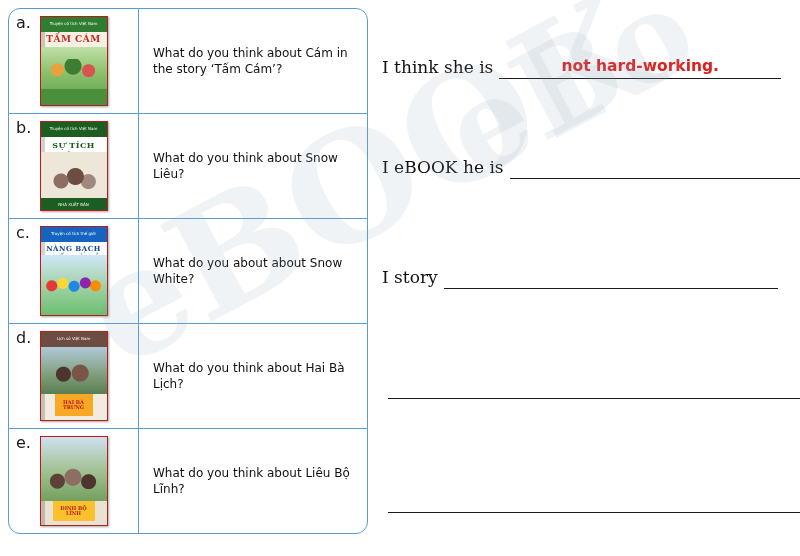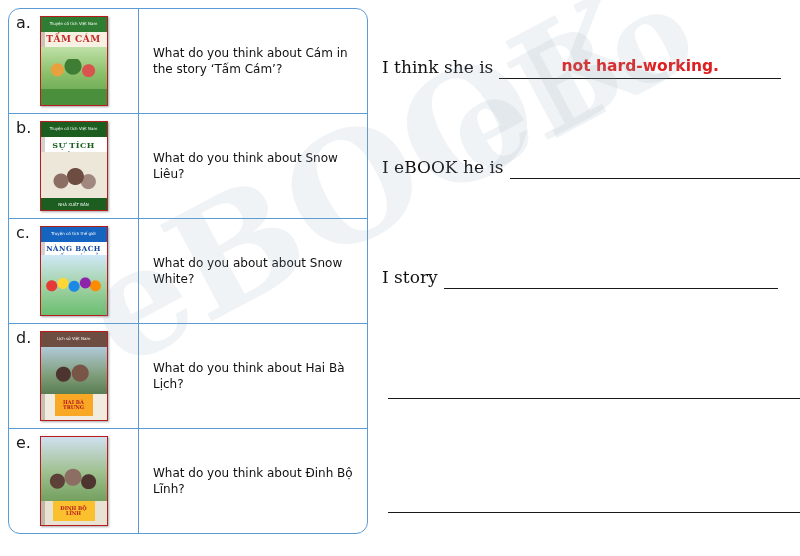--- a/index.html
+++ b/index.html
@@ -417,21 +417,21 @@
   <div class="row">
     <div class="cell-left">
       <span class="item-letter">e.</span>
       <div class="book book-e">
         <div class="spine"></div>
         <div class="scene"></div>
         <div class="label-box">ĐINH BỘ LĨNH</div>
       </div>
     </div>
     <div class="cell-right">
-      <div class="q-text">What do you think about Đinh Bộ Lĩnh?</div>
+      <div class="q-text">What do you think about Liêu Bộ Lĩnh?</div>
     </div>
   </div>
 
 </div>
 
 <div class="answers">
 
   <div class="answer-line a1">
     <span class="answer-prefix">I think she is</span>
     <span class="blank">

